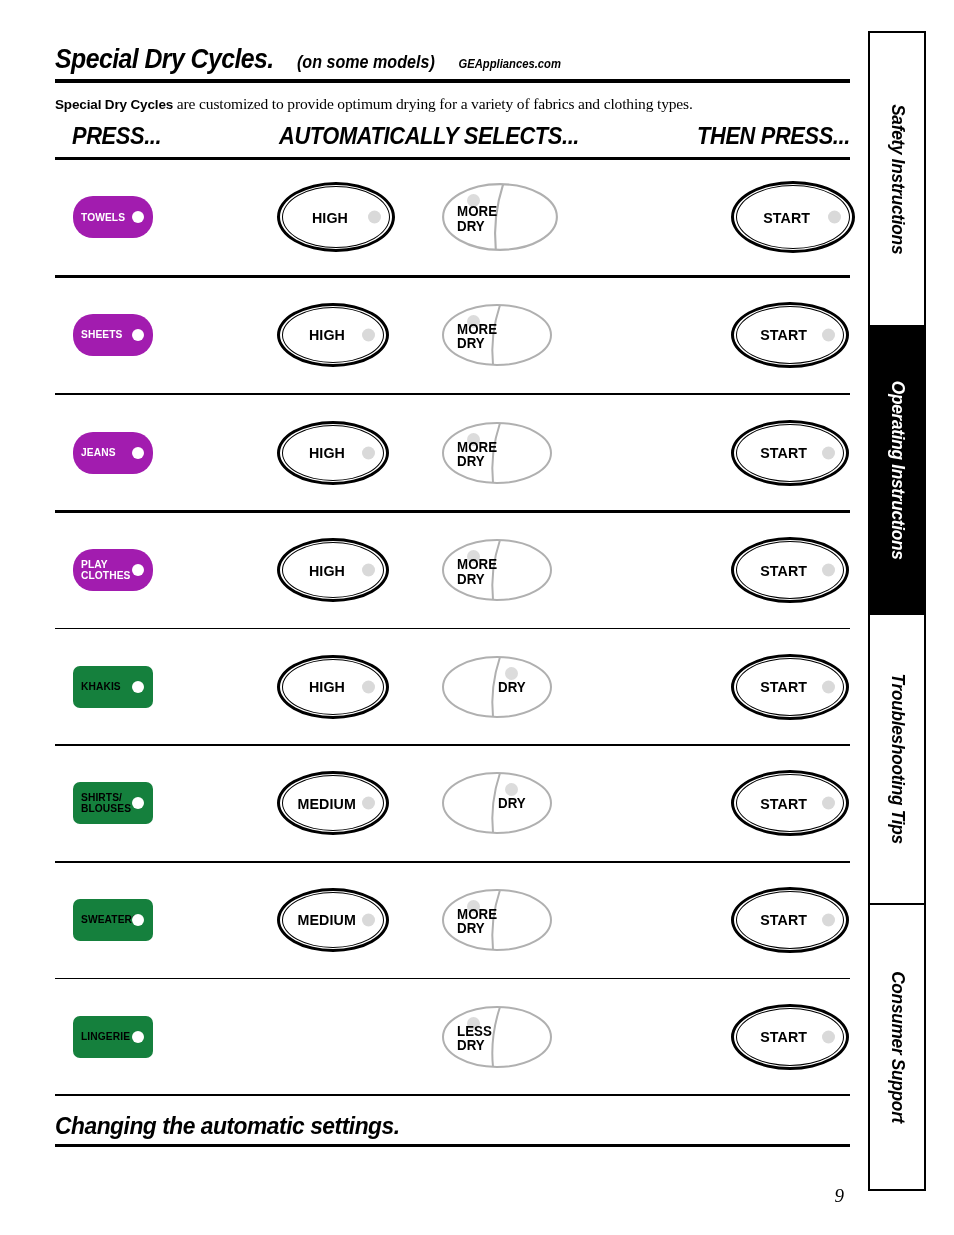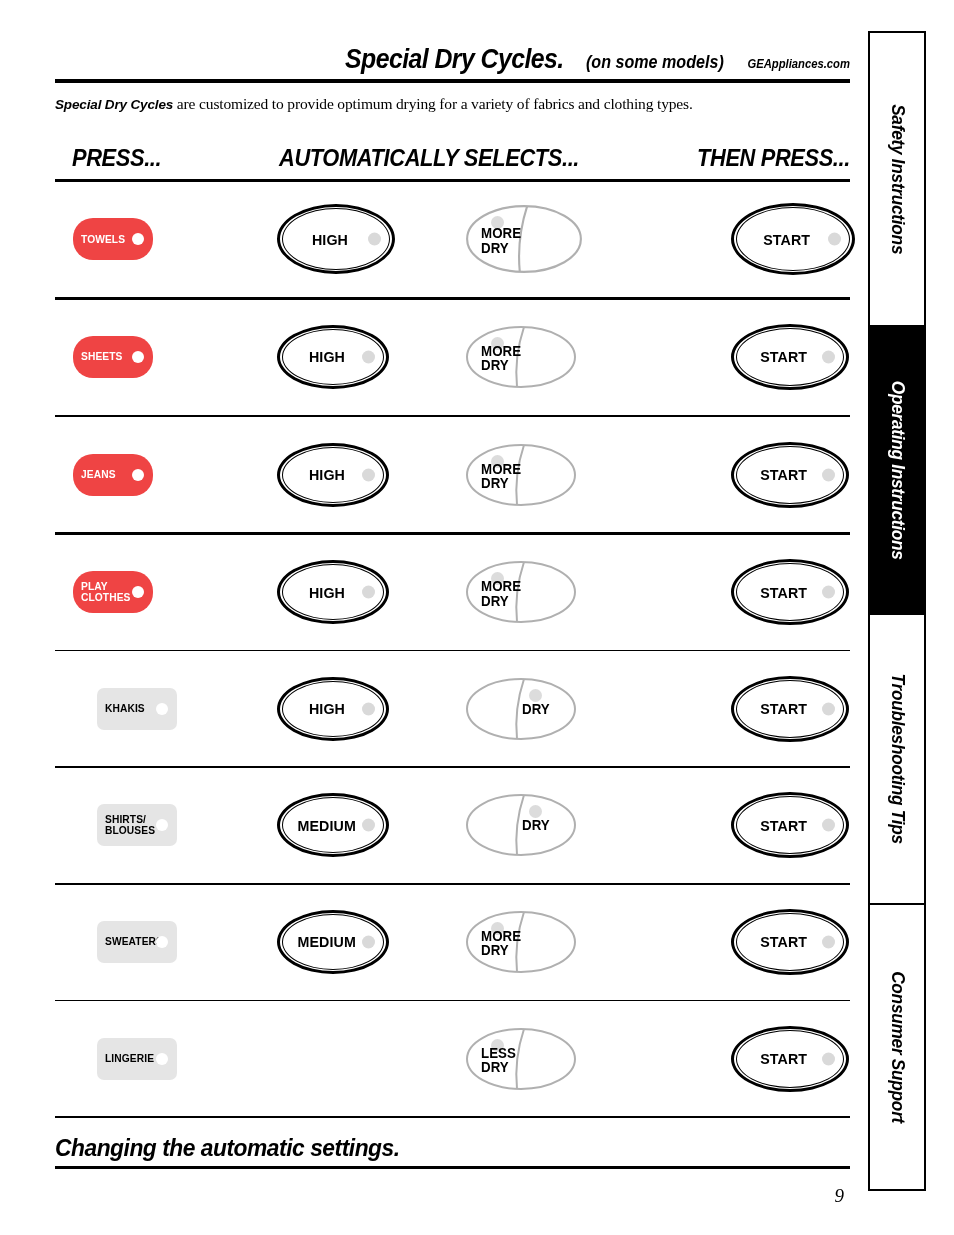--- a/index.html
+++ b/index.html
@@ -26,21 +26,21 @@
     position: absolute;
     left: 55px;
     top: 44px;
     width: 795px;
   }
 
   
   .hdr-row {
     display: flex;
     align-items: baseline;
-    justify-content: flex-end;
+    justify-content: flex-start;
     width: 795px;
   }
   .hdr-left {
     display: flex;
     align-items: baseline;
     white-space: nowrap;
   }
   .page-title {
     font-family: "Liberation Sans", sans-serif;
     font-weight: bold;
@@ -79,30 +79,29 @@
 
   .intro {
     font-size: 15.5px;
     color: #000;
     margin-top: 11px;
     line-height: 1.25;
     letter-spacing: -0.15px;
   }
   .intro b {
     font-family: "Liberation Sans", sans-serif;
-    font-style: italic;
     font-weight: bold;
     font-size: 13.5px;
   }
 
   
   .col-heads {
     position: relative;
     height: 34px;
-    margin-top: 32px;
+    margin-top: 10px;
     width: 795px;
   }
   .col-head {
     position: absolute;
     font-family: "Liberation Sans", sans-serif;
     font-weight: bold;
     font-style: italic;
     font-size: 23px;
     color: #000;
     letter-spacing: -0.4px;
@@ -128,38 +127,38 @@
     height: 115px;
   }
 
   .cell {
     position: absolute;
     top: 50%;
     transform: translateY(-50%);
   }
   .cell-press  { left: 18px; }
   .cell-temp   { left: 222px; }
-  .cell-dry    { left: 410px; }
+  .cell-dry    { left: 386px; }
   .cell-start  { left: 676px; }
 
   
   .pad {
     width: 80px;
     height: 42px;
     border-radius: 7px;
     display: flex;
     align-items: center;
     justify-content: flex-start;
     padding-left: 8px;
     padding-right: 6px;
     box-sizing: border-box;
     position: relative;
   }
-  .pad.dark  { background: #ef4444; border-radius: 20px; }
-  .pad.light { background: #e5e5e5; margin-left: 24px; }
+  .pad.dark  { background: #a21caf; border-radius: 20px; }
+  .pad.light { background: #15803d; }
   .pad-label {
     font-family: "Liberation Sans", sans-serif;
     font-weight: bold;
     font-size: 11px;
     line-height: 1.02;
     letter-spacing: 0.1px;
     white-space: pre-line;
     text-align: left;
     transform: scaleX(0.93);
     transform-origin: left center;

